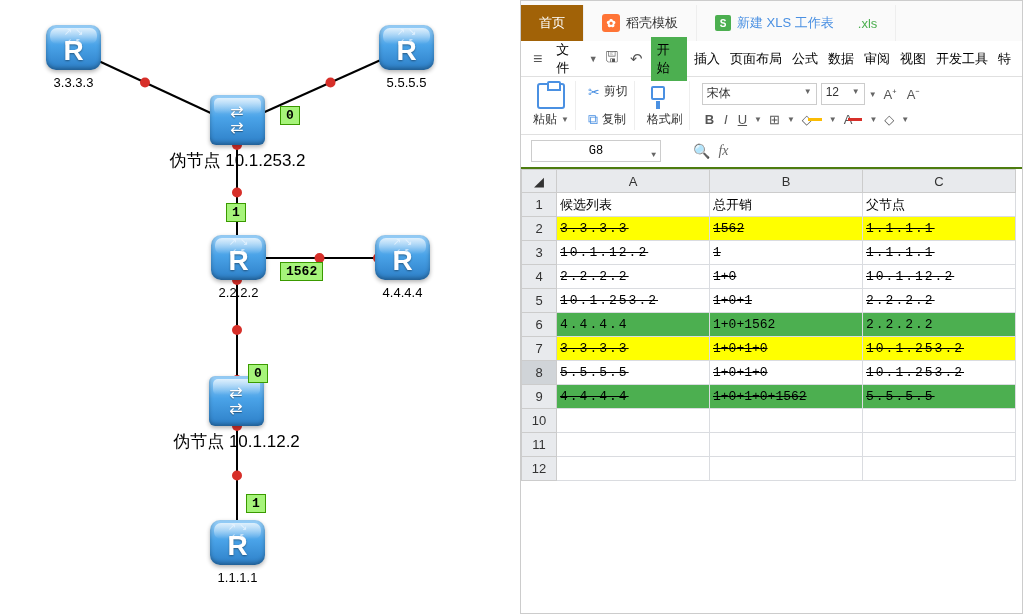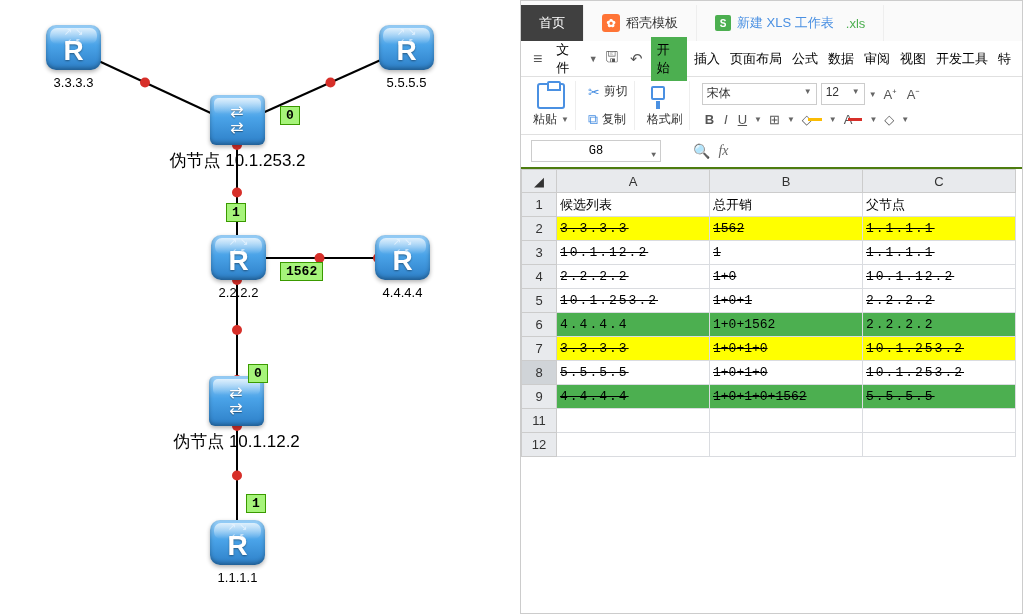--- a/index.html
+++ b/index.html
@@ -19,25 +19,25 @@
   .switch .body:before { content:""; position:absolute; top:3px; left:4px; right:4px; height:16px; border-radius:5px; background:linear-gradient(180deg,rgba(255,255,255,.7),rgba(255,255,255,0)); }
   .switch .arrow-pattern { color:#fff; font-size:16px; letter-spacing:1px; text-shadow:0 1px 1px rgba(0,0,0,.4); position:relative; z-index:1; line-height:1;}
   .switch .label { position:absolute; top:54px; left:50%; transform:translateX(-50%); font-size:17px; white-space:nowrap; }
   .dot { fill:#d72f29; }
   .weight { position:absolute; background:#a6f47a; border:1px solid #3a9a00; font-size:13px; font-weight:bold; padding:1px 5px; font-family:"Courier New",monospace; }
 
   
   .wps { position:absolute; left:520px; top:0; right:0; bottom:0; background:#fff; border:1px solid #ccc; }
   .tab-strip { height:40px; background:#fafafa; display:flex; align-items:flex-end; padding-top:4px; }
   .tab { display:flex; align-items:center; gap:6px; padding:8px 18px; font-size:13px; color:#333; border-right:1px solid #eee; height:36px; }
-  .tab.active { background:#404040; color:#fff; font-weight:500; }
+  .tab.active { background:#a16207; color:#fff; font-weight:500; }
   .tab .orange-square { width:18px; height:18px; background:#ff7436; border-radius:3px; display:flex; align-items:center; justify-content:center; color:#fff; font-size:11px; font-weight:bold;}
   .tab .green-square { width:16px; height:16px; background:#4caf50; border-radius:2px; display:flex; align-items:center; justify-content:center; color:#fff; font-size:10px; font-weight:bold;}
   .tab.file { color:#4a90e2; }
-  .tab .ext { color:#4caf50; margin-left:6px; }
+  .tab .ext { color:#4caf50; margin-left:18px; }
 
   .menu-strip { height:36px; border-bottom:1px solid #e0e0e0; display:flex; align-items:center; padding:0 8px; gap:4px; font-size:13px; }
   .menu-strip .hamburger { font-size:16px; color:#555; padding:0 4px;}
   .menu-strip .menu-label { padding:4px 6px; }
   .menu-strip .dropdown { font-size:9px; color:#666; margin-left:-2px; }
   .menu-strip .active-tab { background:#4caf50; color:#000000; padding:4px 6px; }
   .menu-strip .ribbon-tab { padding:4px 3px; white-space:nowrap; }
 
   .toolbar { height:58px; border-bottom:1px solid #e0e0e0; display:flex; align-items:stretch; padding:4px 6px; gap:6px; }
   .tool-group { display:flex; flex-direction:column; justify-content:space-between; padding:2px 6px; border-right:1px solid #eee; }
@@ -318,20 +318,26 @@
             <td class="strike">1+0+1+0</td>
             <td class="span strike">10.1.253.2</td>
           </tr>
           <tr class="green">
             <th class="rowh">9</th>
             <td class="span strike">4.4.4.4</td>
             <td class="strike">1+0+1+0+1562</td>
             <td class="span strike">5.5.5.5</td>
           </tr>
           <tr>
+            <th class="rowh">10</th>
+            <td></td>
+            <td></td>
+            <td></td>
+          </tr>
+          <tr>
             <th class="rowh">11</th>
             <td></td>
             <td></td>
             <td></td>
           </tr>
           <tr>
             <th class="rowh">12</th>
             <td></td>
             <td></td>
             <td></td>

